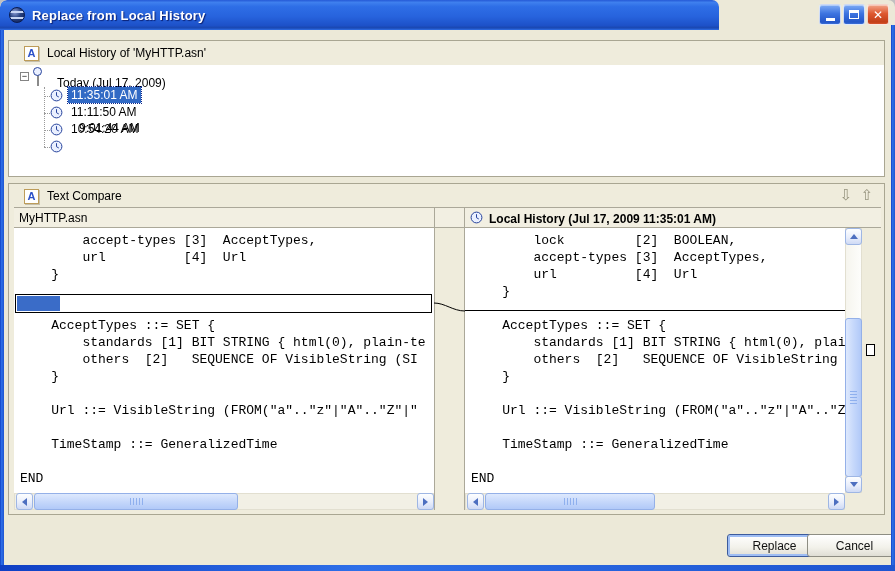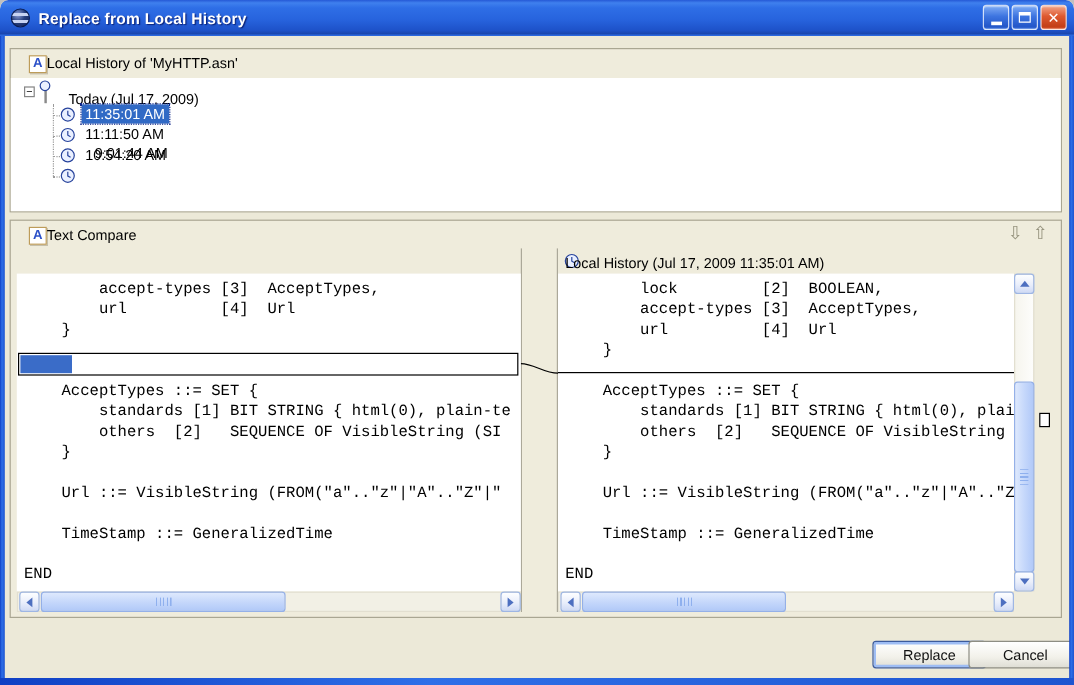--- a/index.html
+++ b/index.html
@@ -6,21 +6,21 @@
   *{box-sizing:border-box;}
   .window{
     position:relative;width:895px;height:571px;overflow:hidden;
     background:#ECE9D8;border-radius:7px 7px 0 0;
     font-family:"Liberation Sans","DejaVu Sans",sans-serif;font-size:12px;color:#000;
   }
   .abs{position:absolute;}
   
   .frame{background:linear-gradient(90deg,#0F3FC4,#2E6FE8 40%,#1E55D0);z-index:1;}
   .titlebar{
-    left:0;top:0;width:895px;height:30px;z-index:2;
+    left:0;top:0;width:719px;height:30px;z-index:2;
     background:linear-gradient(180deg,#2559d6 0%,#3f80ee 8%,#2e6ee6 22%,#2763dd 55%,#1d51c8 85%,#1a47b0 93%,#2f6fe8 100%);
     border-radius:7px 7px 0 0;display:flex;align-items:center;
   }
   .eclipse-icon{width:16px;height:16px;margin-left:9px;border-radius:50%;
     background:
       repeating-linear-gradient(180deg,rgba(200,212,245,0) 0 3px,#C7D3F2 3px 5px,rgba(200,212,245,0) 5px 6px),
       radial-gradient(circle at 35% 30%,#8fa0d8 0%,#27407f 45%,#101f56 100%);
     border:1px solid #0a1c50;}
   .title-text{color:#fff;font-weight:bold;font-size:13px;margin-left:7px;
     text-shadow:1px 1px 1px rgba(8,28,110,.95);letter-spacing:.2px;}
@@ -30,21 +30,21 @@
     box-shadow:inset 0 1px 0 rgba(255,255,255,.4);}
   .winbtn.close{background:linear-gradient(180deg,#F2A488,#DE5930 45%,#C23E17 90%,#D8562E);
     color:#fff;font-weight:bold;font-size:12px;line-height:1;}
   .glyph-min{width:9px;height:3px;background:#fff;align-self:flex-end;margin:0 auto 3px auto;}
   .glyph-max{width:10px;height:9px;border:1px solid #fff;border-top:3px solid #fff;}
   .groupbox{border:1px solid #A9A692;background:#EFECDC;}
   .band-label{display:flex;align-items:center;height:24px;padding-left:15px;}
   .doc-icon{width:15px;height:15px;background:#fff;border:1px solid #BD9C59;
     color:#2B50C8;font-weight:bold;font-size:11px;line-height:13px;text-align:center;
     box-shadow:1px 1px 0 rgba(120,110,80,.35);}
-  .band-text{margin-left:0;}
+  .band-text{margin-left:8px;}
   .tree-area{position:absolute;left:0;right:0;top:24px;bottom:0;background:#fff;}
   .expander{width:9px;height:9px;background:#fff;border:1px solid #848484;
     font-size:9px;line-height:7px;text-align:center;color:#000;}
   .clock-svg{display:block;}
   .cal-icon{width:14px;height:13px;background:#fff;border:1px solid #8a8a8a;position:relative;
     background-image:linear-gradient(#b9b9b9 1px,transparent 1px),linear-gradient(90deg,#d9d9d9 1px,transparent 1px);
     background-size:100% 4px,4px 100%;}
   .cal-clock{position:absolute;right:-4px;top:-4px;width:9px;height:9px;border-radius:50%;
     background:#EAF0FF;border:1px solid #27439C;}
   .tree-label{padding:1px 3px;white-space:nowrap;}
@@ -157,25 +157,28 @@
   <div class="abs groupbox" style="left:8px;top:183px;width:877px;height:332px;">
     <div class="band-label">
       <span class="doc-icon">A</span>
       <span class="band-text">Text Compare</span>
     </div>
   </div>
   <div class="abs tb-arrow" style="left:836px;top:187px;">⇩</div>
   <div class="abs tb-arrow" style="left:857px;top:187px;">⇧</div>
 
   
+  <div class="abs hdr-strip" style="left:14px;top:207px;width:867px;height:21px;">
+    <span style="margin-left:5px;">MyHTTP.asn</span>
+  </div>
   <svg class="abs clock-svg" style="left:470px;top:211px;z-index:2;" width="13" height="13" viewBox="0 0 13 13">
       <circle cx="6.5" cy="6.5" r="5.4" fill="#EAF0FF" stroke="#27439C"></circle>
       <path d="M6.5 3.2 L6.5 6.7 L8.8 8" stroke="#27439C" fill="none"></path>
     </svg>
-  <div class="abs" style="left:471px;top:212px;z-index:2;">Local History (Jul 17, 2009 11:35:01 AM)</div>
+  <div class="abs" style="left:489px;top:212px;z-index:2;font-weight:bold;">Local History (Jul 17, 2009 11:35:01 AM)</div>
 
   
   <div class="abs divider-v" style="left:434px;top:207px;height:303px;"></div>
   <div class="abs divider-v" style="left:464px;top:207px;height:303px;"></div>
 
   
   <div class="abs editor" style="left:14px;top:228px;width:420px;height:265px;">
     <pre class="code">        accept-types [3]  AcceptTypes,
         url          [4]  Url
     }

